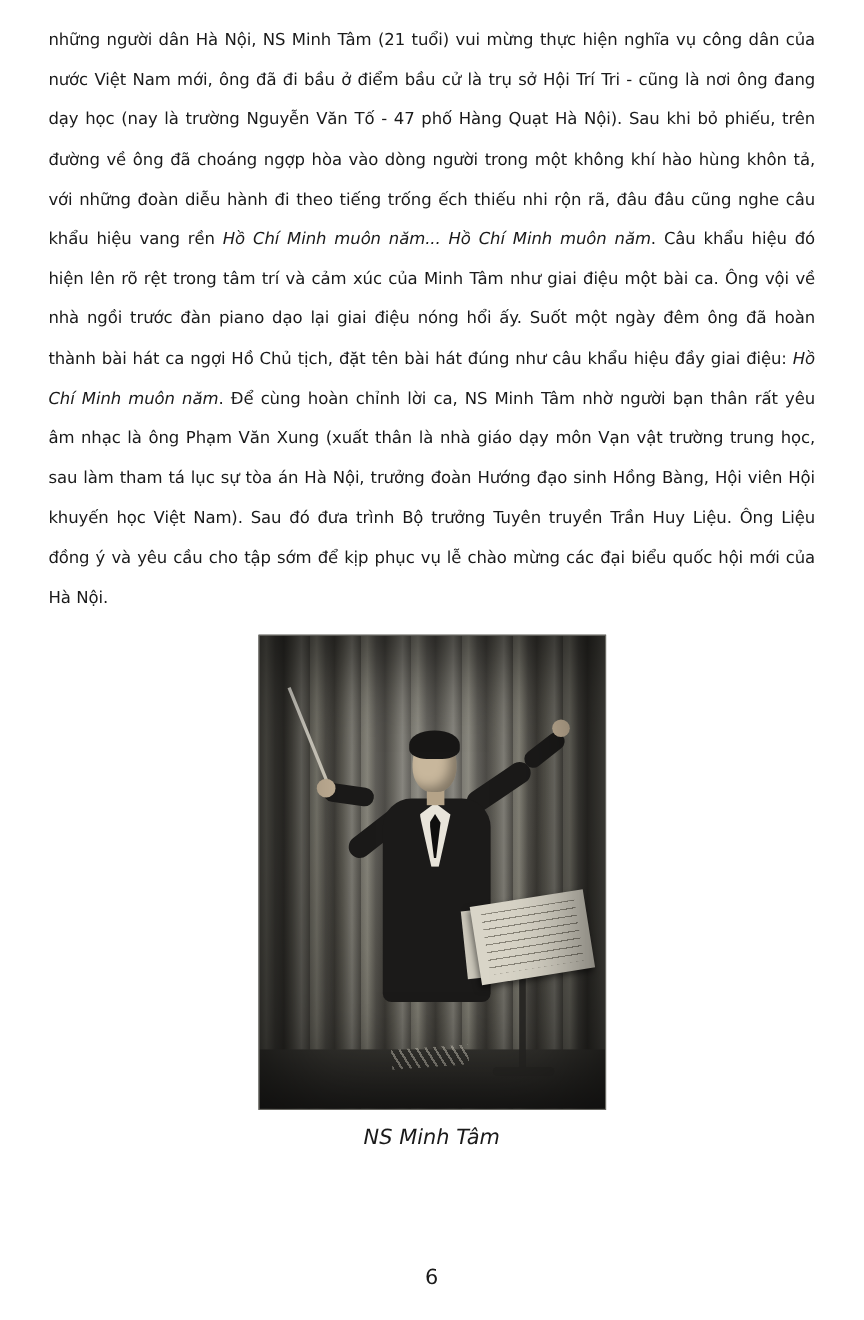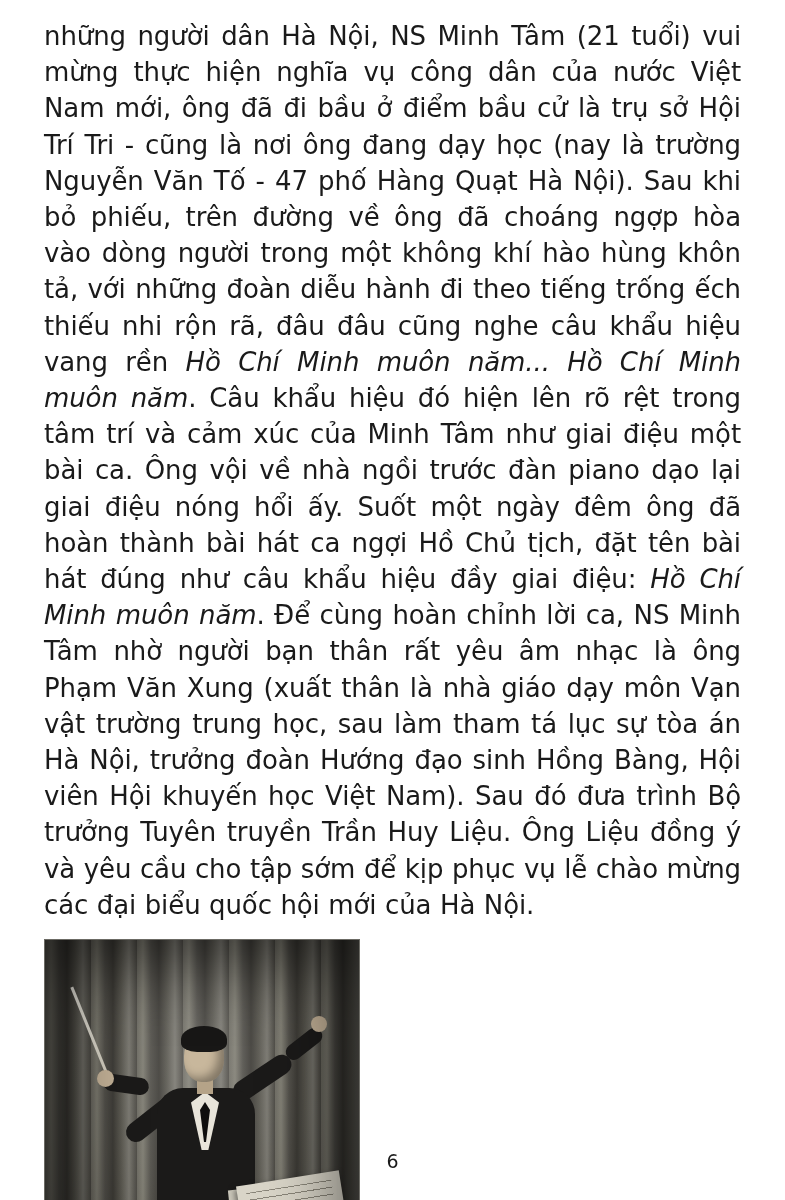--- a/index.html
+++ b/index.html
@@ -18,38 +18,38 @@
   .page {
     width: 785px;
     height: 1200px;
     box-sizing: border-box;
     padding: 18px 44px 0 44px;
     position: relative;
     display: flex;
     flex-direction: column;
   }
   .body-text {
-    font-size: 26px;
+    font-size: 15px;
     line-height: 36.2px;
     text-align: justify;
     text-justify: inter-word;
     letter-spacing: -0.1px;
     word-spacing: 0.4px;
   }
   .body-text p {
     margin: 0;
   }
   .it {
     font-style: italic;
   }
   .figure {
     margin-top: 16px;
     display: flex;
     flex-direction: column;
-    align-items: flex-start;
+    align-items: center;
   }
   .photo-frame {
     width: 314px;
     height: 430px;
     position: relative;
     background: #3b3a36;
     overflow: hidden;
     border: 1px solid #6b6a64;
   }
   

